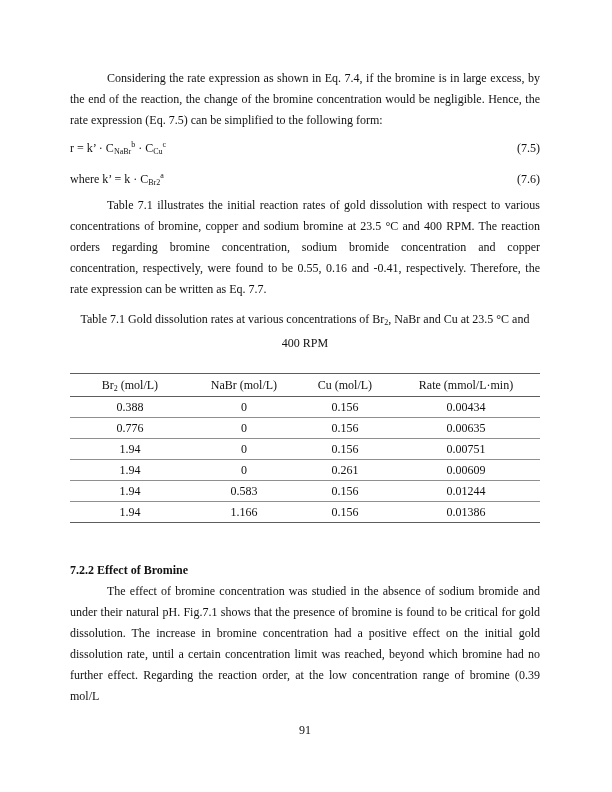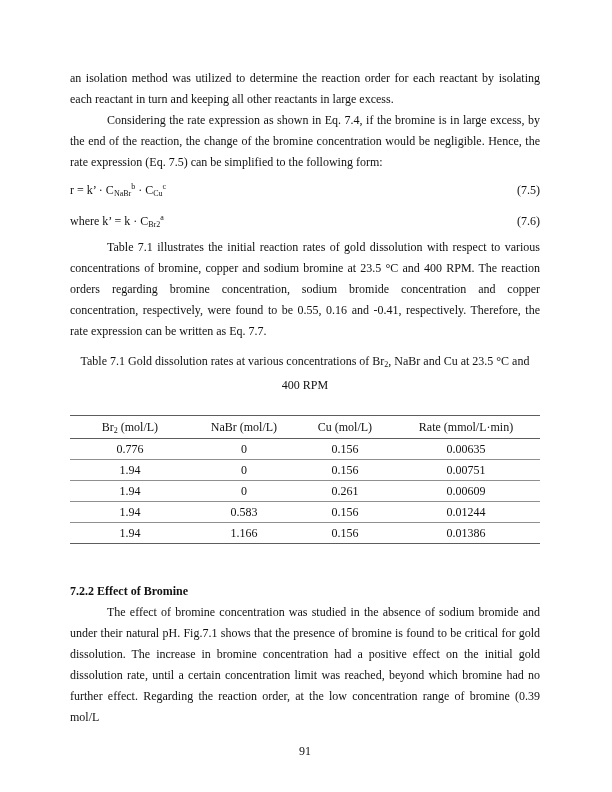--- a/index.html
+++ b/index.html
@@ -78,21 +78,20 @@
     text-align: center;
     font-size: 12px;
     line-height: 21px;
   }
 </style>
 </head>
 <body>
 
 <div class="page">
 
-  <p class="body-par">an isolation method was utilized to determine the reaction order for each reactant by isolating each reactant in turn and keeping all other reactants in large excess.</p>
 
   <p class="body-par indent">Considering the rate expression as shown in Eq. 7.4, if the bromine is in large excess, by the end of the reaction, the change of the bromine concentration would be negligible. Hence, the rate expression (Eq. 7.5) can be simplified to the following form:</p>
 
   <div class="eq-line">
     <span class="eq-body"><span>r = k’ · C</span><span class="sub">NaBr</span><span class="sup">b</span><span> · C</span><span class="sub">Cu</span><span class="sup">c</span></span>
     <span class="eq-num">(7.5)</span>
   </div>
 
   <div class="eq-line">
     <span class="eq-body"><span>where k’ = k · C</span><span class="sub">Br2</span><span class="sup">a</span></span>
@@ -116,20 +115,26 @@
       </colgroup>
     <thead>
       <tr>
         <th><span>Br</span><span class="sub">2</span><span> (mol/L)</span></th>
         <th>NaBr (mol/L)</th>
         <th>Cu (mol/L)</th>
         <th>Rate (mmol/L·min)</th>
       </tr>
     </thead>
     <tbody>
+      <tr>
+        <td>0.388</td>
+        <td>0</td>
+        <td>0.156</td>
+        <td>0.00434</td>
+      </tr>
       <tr>
         <td>0.776</td>
         <td>0</td>
         <td>0.156</td>
         <td>0.00635</td>
       </tr>
       <tr>
         <td>1.94</td>
         <td>0</td>
         <td>0.156</td>

